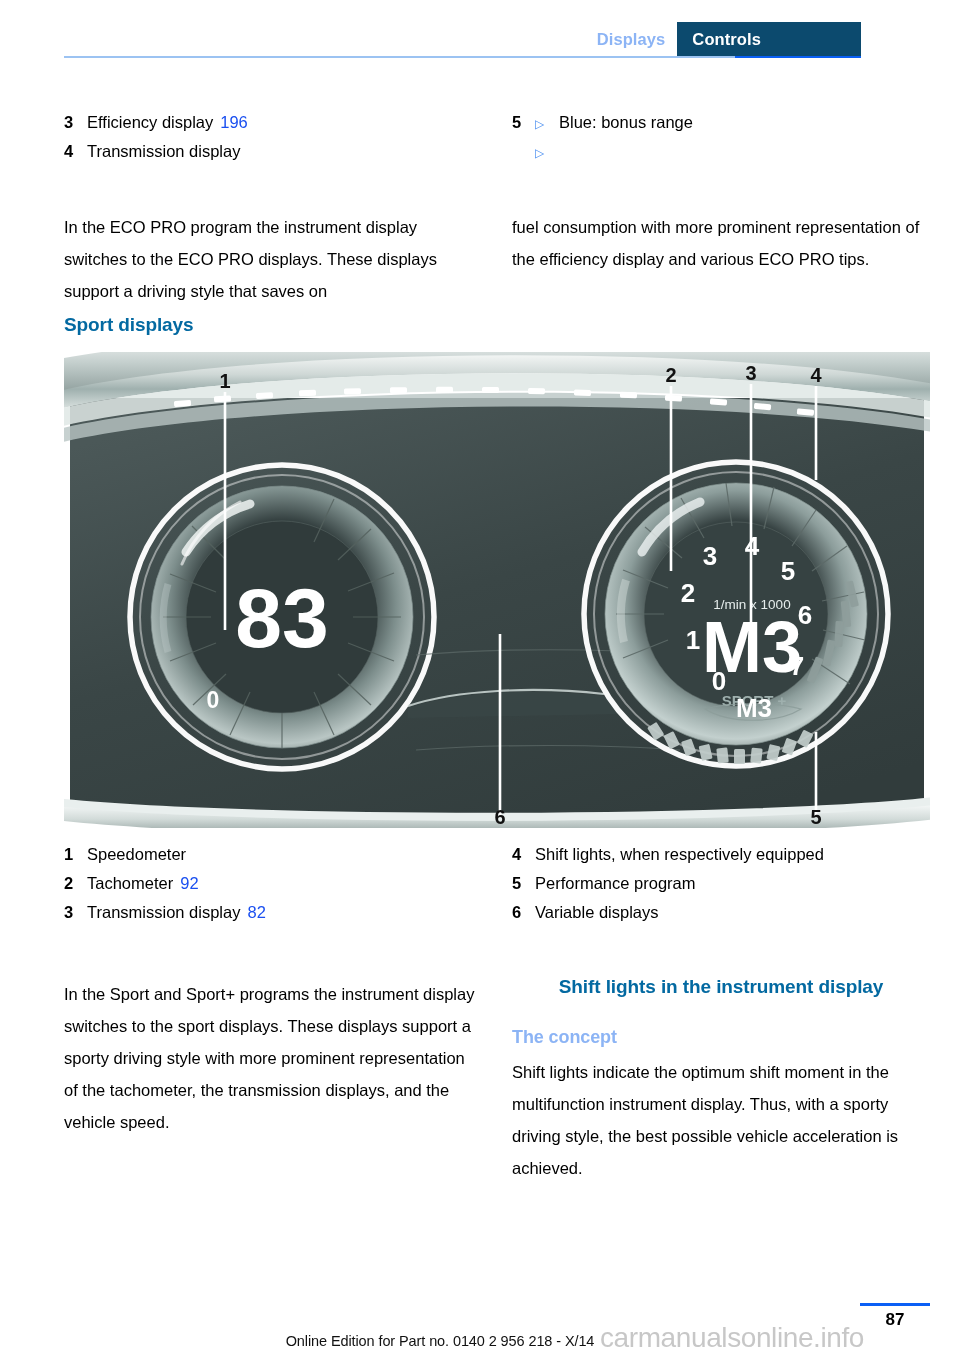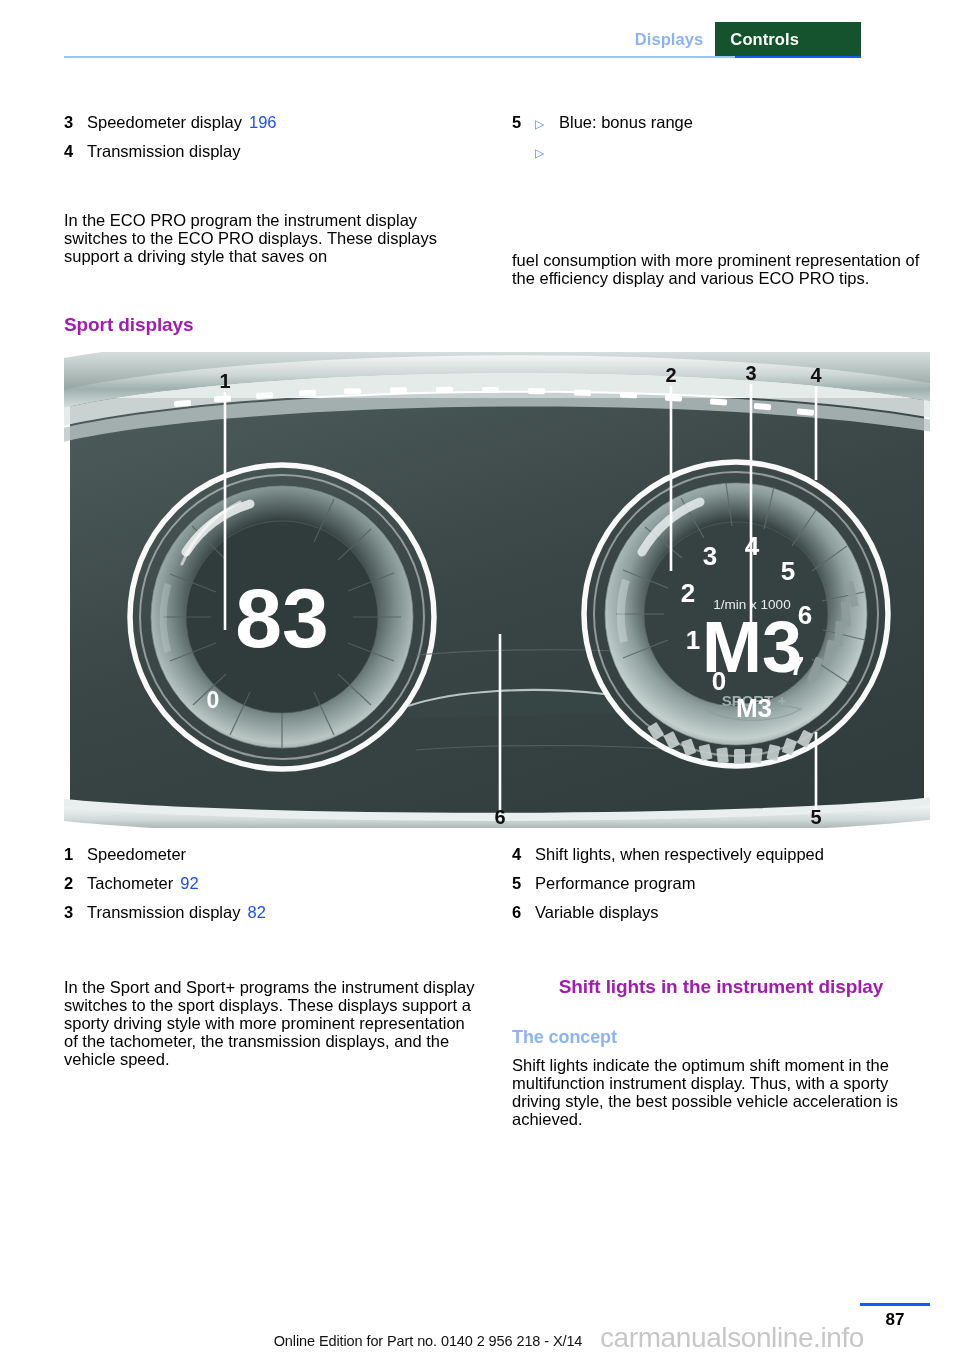--- a/index.html
+++ b/index.html
@@ -37,22 +37,22 @@
     align-items: center;
     padding: 0 12px;
     letter-spacing: 0.1px;
   }
   .tab-inactive {
     color: #8cb4f5;
     background: #ffffff;
   }
   .tab-active {
     color: #ffffff;
-    background: #14532d;
-    padding-right: 62px;
+    background: #0c4a6e;
+    padding-right: 100px;
     padding-left: 15px;
   }
   .header-rule {
     position: absolute;
     left: 64px;
     right: 0;
     top: 56px;
     height: 2px;
     background: #9cc3f2;
   }
@@ -107,30 +107,30 @@
     width: 24px;
     flex: 0 0 24px;
     color: #4a8ef0;
     font-size: 12px;
     line-height: 29px;
   }
 
   
   .para {
     font-size: 16.5px;
-    line-height: 18px;
+    line-height: 32px;
     margin: 0;
     color: #000;
   }
 
   
   .h2 {
     font-size: 19px;
     font-weight: bold;
-    color: #a21caf;
+    color: #0369a1;
     margin: 0;
     letter-spacing: -0.1px;
   }
   .h3 {
     font-size: 18px;
     font-weight: bold;
     color: #8cb4f5;
     margin: 0;
     letter-spacing: -0.1px;
   }
@@ -161,21 +161,21 @@
     left: 860px;
     top: 1310px;
     width: 70px;
     text-align: center;
     font-size: 17px;
     font-weight: bold;
     color: #000;
   }
   .footer-note {
     position: absolute;
-    left: 0;
+    left: 12px;
     top: 1333px;
     width: 856px;
     text-align: center;
     font-size: 14.5px;
     color: #111;
     letter-spacing: -0.1px;
   }
   .watermark {
     position: absolute;
     left: 600px;
@@ -199,21 +199,21 @@
     </div>
   </div>
   <div class="header-rule"></div>
   <div class="header-rule-blue"></div>
 </div>
 
 <div class="col-left" style="top:108px;">
   <ul class="legend-list">
     <li class="legend-row">
       <span class="legend-num">3</span>
-      <span class="legend-text"><span>Speedometer display</span><span class="pageref">196</span></span>
+      <span class="legend-text"><span>Efficiency display</span><span class="pageref">196</span></span>
     </li>
     <li class="legend-row">
       <span class="legend-num">4</span>
       <span class="legend-text">Transmission display</span>
     </li>
   </ul>
 </div>
 
 <div class="col-right" style="top:108px;">
   <div class="bullet-row">
@@ -221,21 +221,21 @@
     <span class="bullet-tri">▷</span>
     <span class="legend-text">Blue: bonus range</span>
   </div>
   <div class="bullet-row">
     <span class="bullet-num"></span>
     <span class="bullet-tri">▷</span>
   </div>
 </div>
 
 <p class="para col-left" style="top:211px;">In the ECO PRO program the instrument display switches to the ECO PRO displays. These displays support a driving style that saves on</p>
-<p class="para col-right" style="top:211px;margin-top:40px;">fuel consumption with more prominent representation of the efficiency display and various ECO PRO tips.</p>
+<p class="para col-right" style="top:211px;">fuel consumption with more prominent representation of the efficiency display and various ECO PRO tips.</p>
 
 <h2 class="h2 col-left" style="top:314px;">Sport displays</h2>
 
 <div class="figure">
   <svg class="cluster-svg" width="866" height="476" viewBox="0 0 866 476" xmlns="http://www.w3.org/2000/svg">
     <defs>
       <linearGradient id="hoodG" x1="0" y1="0" x2="0" y2="1">
         <stop offset="0" stop-color="#f2f5f4"></stop>
         <stop offset="0.35" stop-color="#cfd8d6"></stop>
         <stop offset="0.62" stop-color="#9fb0ae"></stop>

